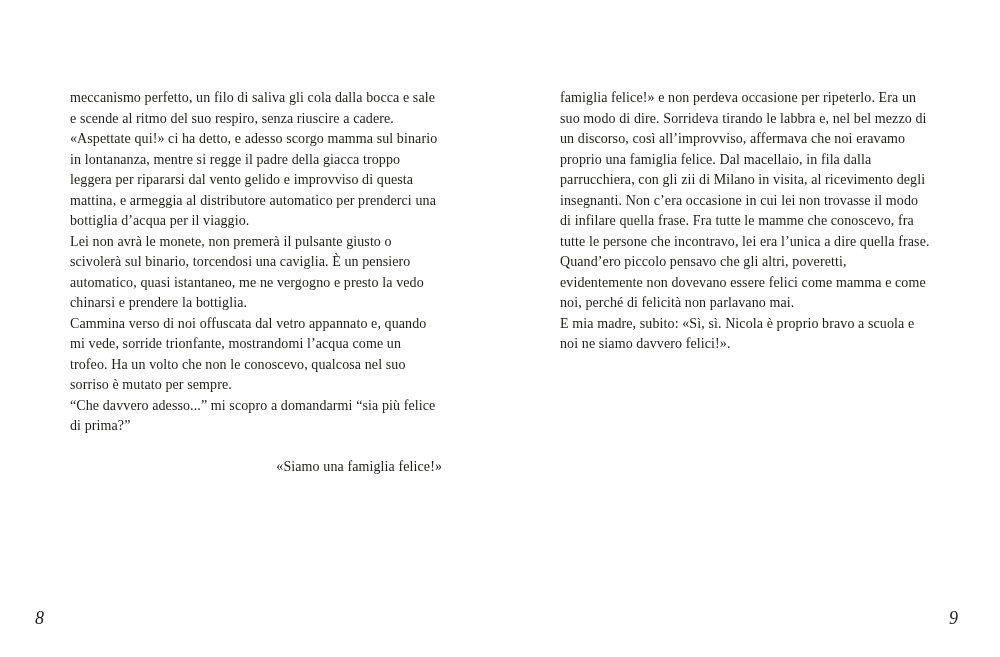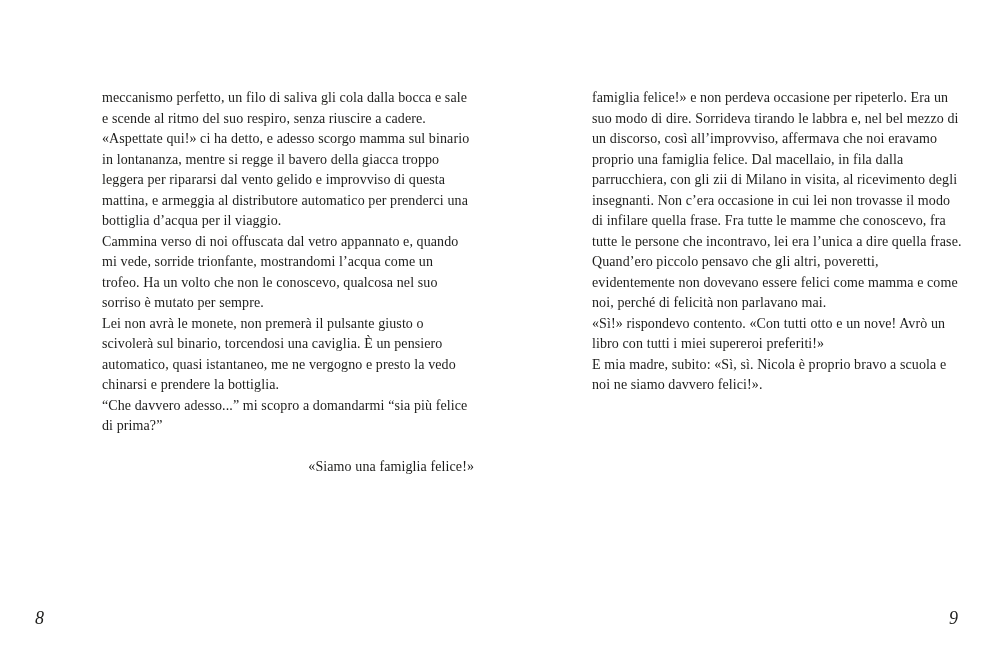--- a/index.html
+++ b/index.html
@@ -18,22 +18,22 @@
   }
   .page-col {
     position: absolute;
     top: 88px;
     width: 372px;
     font-size: 14px;
     line-height: 20.5px;
     text-align: left;
     letter-spacing: 0.1px;
   }
-  .page-col-left { left: 70px; margin-left: 32px; }
-  .page-col-right { left: 592px; }
+  .page-col-left { left: 70px; }
+  .page-col-right { left: 560px; }
   .page-col p {
     margin: 0;
     padding: 0;
   }
   .gap-before {
     margin-top: 20.5px !important;
     text-align: right;
   }
   .page-number {
     position: absolute;
@@ -45,29 +45,28 @@
   .page-number-left { left: 35px; }
   .page-number-right { right: 42px; }
 </style>
 </head>
 <body>
 
 <div class="spread">
 
   <div class="page-col page-col-left">
     <p>meccanismo perfetto, un filo di saliva gli cola dalla bocca e sale e scende al ritmo del suo respiro, senza riuscire a cadere.</p>
-    <p>«Aspettate qui!» ci ha detto, e adesso scorgo mamma sul binario in lontananza, mentre si regge il bavero della giacca troppo leggera per ripararsi dal vento gelido e improvviso di questa mattina, e armeggia al distributore automatico per prenderci una bottiglia d’acqua per il viaggio.</p>
+    <p>«Aspettate qui!» ci ha detto, e adesso scorgo mamma sul binario in lontananza, mentre si regge il padre della giacca troppo leggera per ripararsi dal vento gelido e improvviso di questa mattina, e armeggia al distributore automatico per prenderci una bottiglia d’acqua per il viaggio.</p>
+    <p>Lei non avrà le monete, non premerà il pulsante giusto o scivolerà sul binario, torcendosi una caviglia. È un pensiero automatico, quasi istantaneo, me ne vergogno e presto la vedo chinarsi e prendere la bottiglia.</p>
     <p>Cammina verso di noi offuscata dal vetro appannato e, quando mi vede, sorride trionfante, mostrandomi l’acqua come un trofeo. Ha un volto che non le conoscevo, qualcosa nel suo sorriso è mutato per sempre.</p>
-    <p>Lei non avrà le monete, non premerà il pulsante giusto o scivolerà sul binario, torcendosi una caviglia. È un pensiero automatico, quasi istantaneo, me ne vergogno e presto la vedo chinarsi e prendere la bottiglia.</p>
     <p>“Che davvero adesso...” mi scopro a domandarmi “sia più felice di prima?”</p>
     <p class="gap-before">«Siamo una famiglia felice!»</p>
   </div>
 
   <div class="page-col page-col-right">
     <p>famiglia felice!» e non perdeva occasione per ripeterlo. Era un suo modo di dire. Sorrideva tirando le labbra e, nel bel mezzo di un discorso, così all’improvviso, affermava che noi eravamo proprio una famiglia felice. Dal macellaio, in fila dalla parrucchiera, con gli zii di Milano in visita, al ricevimento degli insegnanti. Non c’era occasione in cui lei non trovasse il modo di infilare quella frase. Fra tutte le mamme che conoscevo, fra tutte le persone che incontravo, lei era l’unica a dire quella frase. Quand’ero piccolo pensavo che gli altri, poveretti, evidentemente non dovevano essere felici come mamma e come noi, perché di felicità non parlavano mai.</p>
-    <p>«Sì!» rispondevo contento. «Con tutti otto e un nove! Avrò un libro con tutti i miei supereroi preferiti!»</p>
     <p>E mia madre, subito: «Sì, sì. Nicola è proprio bravo a scuola e noi ne siamo davvero felici!».</p>
   </div>
 
   <div class="page-number page-number-left">8</div>
   <div class="page-number page-number-right">9</div>
 
 </div>
 
 </body></html>

